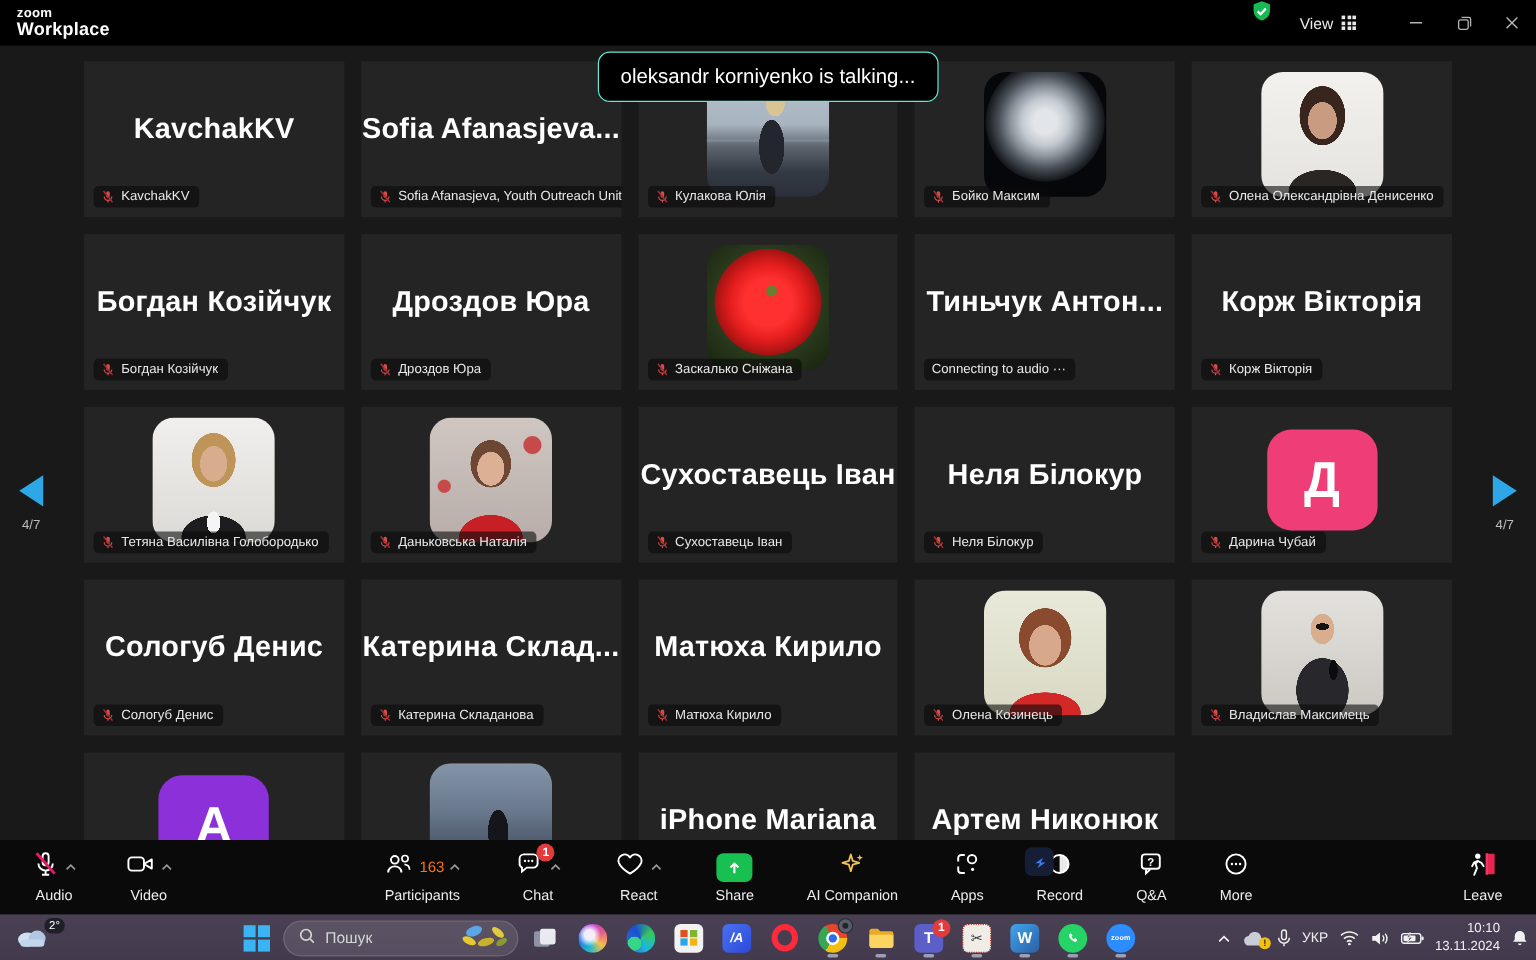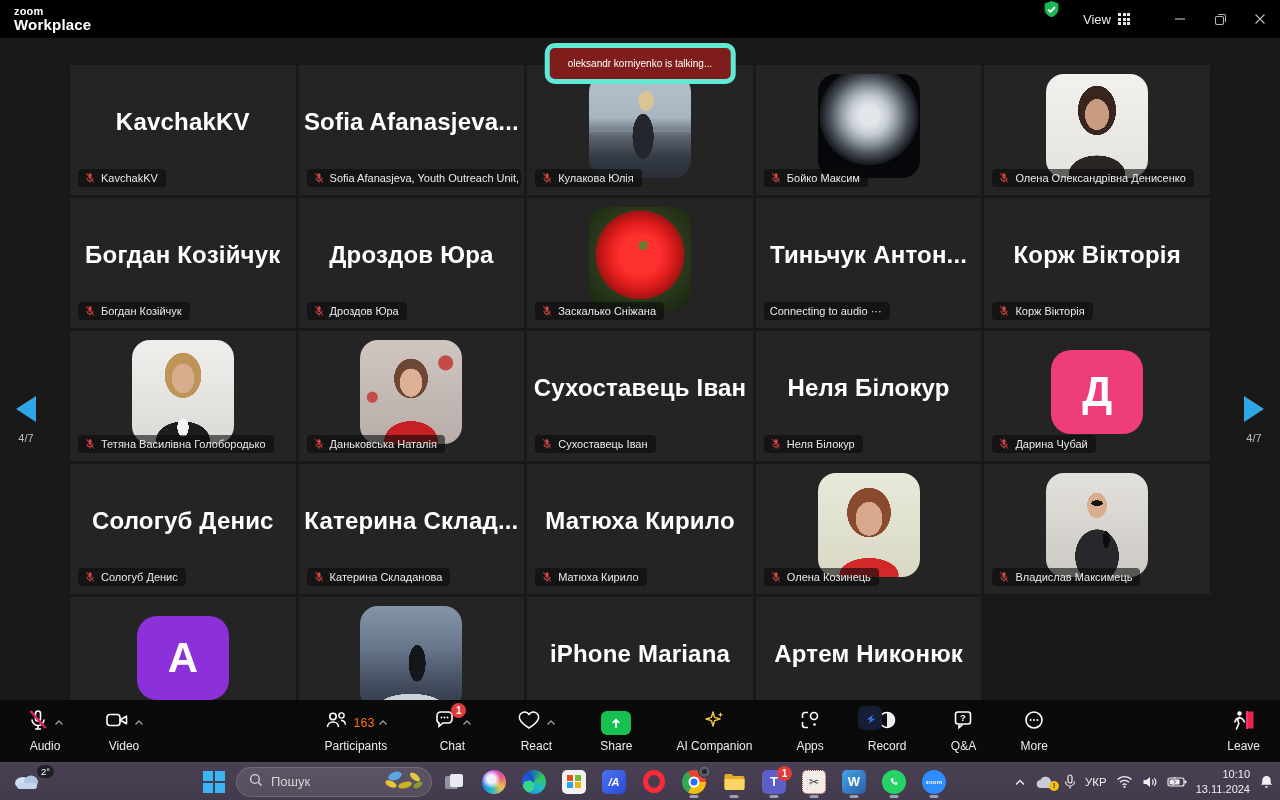--- a/index.html
+++ b/index.html
@@ -14,24 +14,24 @@
   .tb-right { margin-left:auto; display:flex; }
   .shield { margin-right:22px; display:flex; }
   .view-btn { display:flex; align-items:center; gap:7px; color:#e8e8e8; font-size:13px; margin-right:30px; cursor:pointer; }
   .grid-ico { display:grid; grid-template-columns:repeat(3,3px); grid-gap:1.5px; }
   .grid-ico i { width:3px; height:3px; background:#e8e8e8; }
   .winbtn { width:40px; height:38px; display:flex; align-items:center; justify-content:center; color:#b5b5b5; cursor:pointer; }
 
   
   .main { position:relative; height:662px; background:#191919; overflow:hidden; }
   .toast { position:absolute; top:5px; left:50%; transform:translateX(-50%); z-index:6;
-           background:#7f1d1d; border:5px solid #5eead4; border-radius:10px;
-           padding:10px 18px; font-size:10px; color:#fff; white-space:nowrap; }
-  .grid { position:absolute; left:70px; top:27px; width:1140px;
-          display:grid; grid-template-columns:repeat(5,1fr); gap:3px; }
+           background:#000000; border:1px solid #5eead4; border-radius:10px;
+           padding:10px 18px; font-size:17px; color:#fff; white-space:nowrap; }
+  .grid { position:absolute; left:70px; top:13px; width:1140px;
+          display:grid; grid-template-columns:repeat(5,1fr); gap:14px; }
   .tile { height:130px; background:#242424; position:relative;
           display:flex; align-items:center; justify-content:center; overflow:hidden; }
   .big-name { font-size:24px; font-weight:bold; color:#fff; margin-top:-16px;
               text-align:center; line-height:1.1; letter-spacing:.2px; max-width:220px; white-space:nowrap; }
   .avatar { margin-top:-8px; flex:none; }
   .avatar.photo { width:102px; height:104px; border-radius:18px; }
   .avatar.letter { width:92px; height:84px; border-radius:20px; display:flex;
                    align-items:center; justify-content:center; font-size:42px; font-weight:bold; color:#fff; }
   .name-pill { position:absolute; left:8px; bottom:8px; background:rgba(10,10,10,.6);
                border-radius:4px; padding:3px 8px 3px 6px; display:flex; align-items:center;
@@ -98,21 +98,21 @@
 
   
   .toolbar { height:62px; background:#0a0a0a; display:flex; align-items:stretch; }
   .tb-group { display:flex; }
   .tb-btn { display:flex; flex-direction:column; align-items:center; justify-content:center;
             gap:4px; color:#ececec; font-size:12px; cursor:pointer; position:relative; }
   .icon-row { height:26px; display:flex; align-items:flex-end; gap:4px; }
   .caret { margin-bottom:9px; display:flex; }
   .grp-left { gap:40px; padding-left:26px; }
   .grp-center { gap:44px; margin:0 auto; }
-  .grp-right { padding-right:20px; align-items:center; display:flex; }
+  .grp-right { padding-right:28px; align-items:center; display:flex; }
   .count { font-size:12.5px; color:#f97316; margin-bottom:5px; }
   .chat-wrap { position:relative; }
   .chat-badge { position:absolute; top:-5px; right:-8px; background:#e23b3b; color:#fff;
                 border-radius:8px; min-width:15px; height:15px; font-size:10px; font-weight:bold;
                 display:flex; align-items:center; justify-content:center; padding:0 3px; }
   .share-ico { width:30px; height:24px; background:#17c050; border-radius:6px;
                display:flex; align-items:center; justify-content:center; }
   .rec-wrap { position:relative; }
   .rec-overlay { position:absolute; left:-16px; top:-2px; width:24px; height:24px; background:#161e36;
                  border-radius:6px; display:flex; align-items:center; justify-content:center; }

